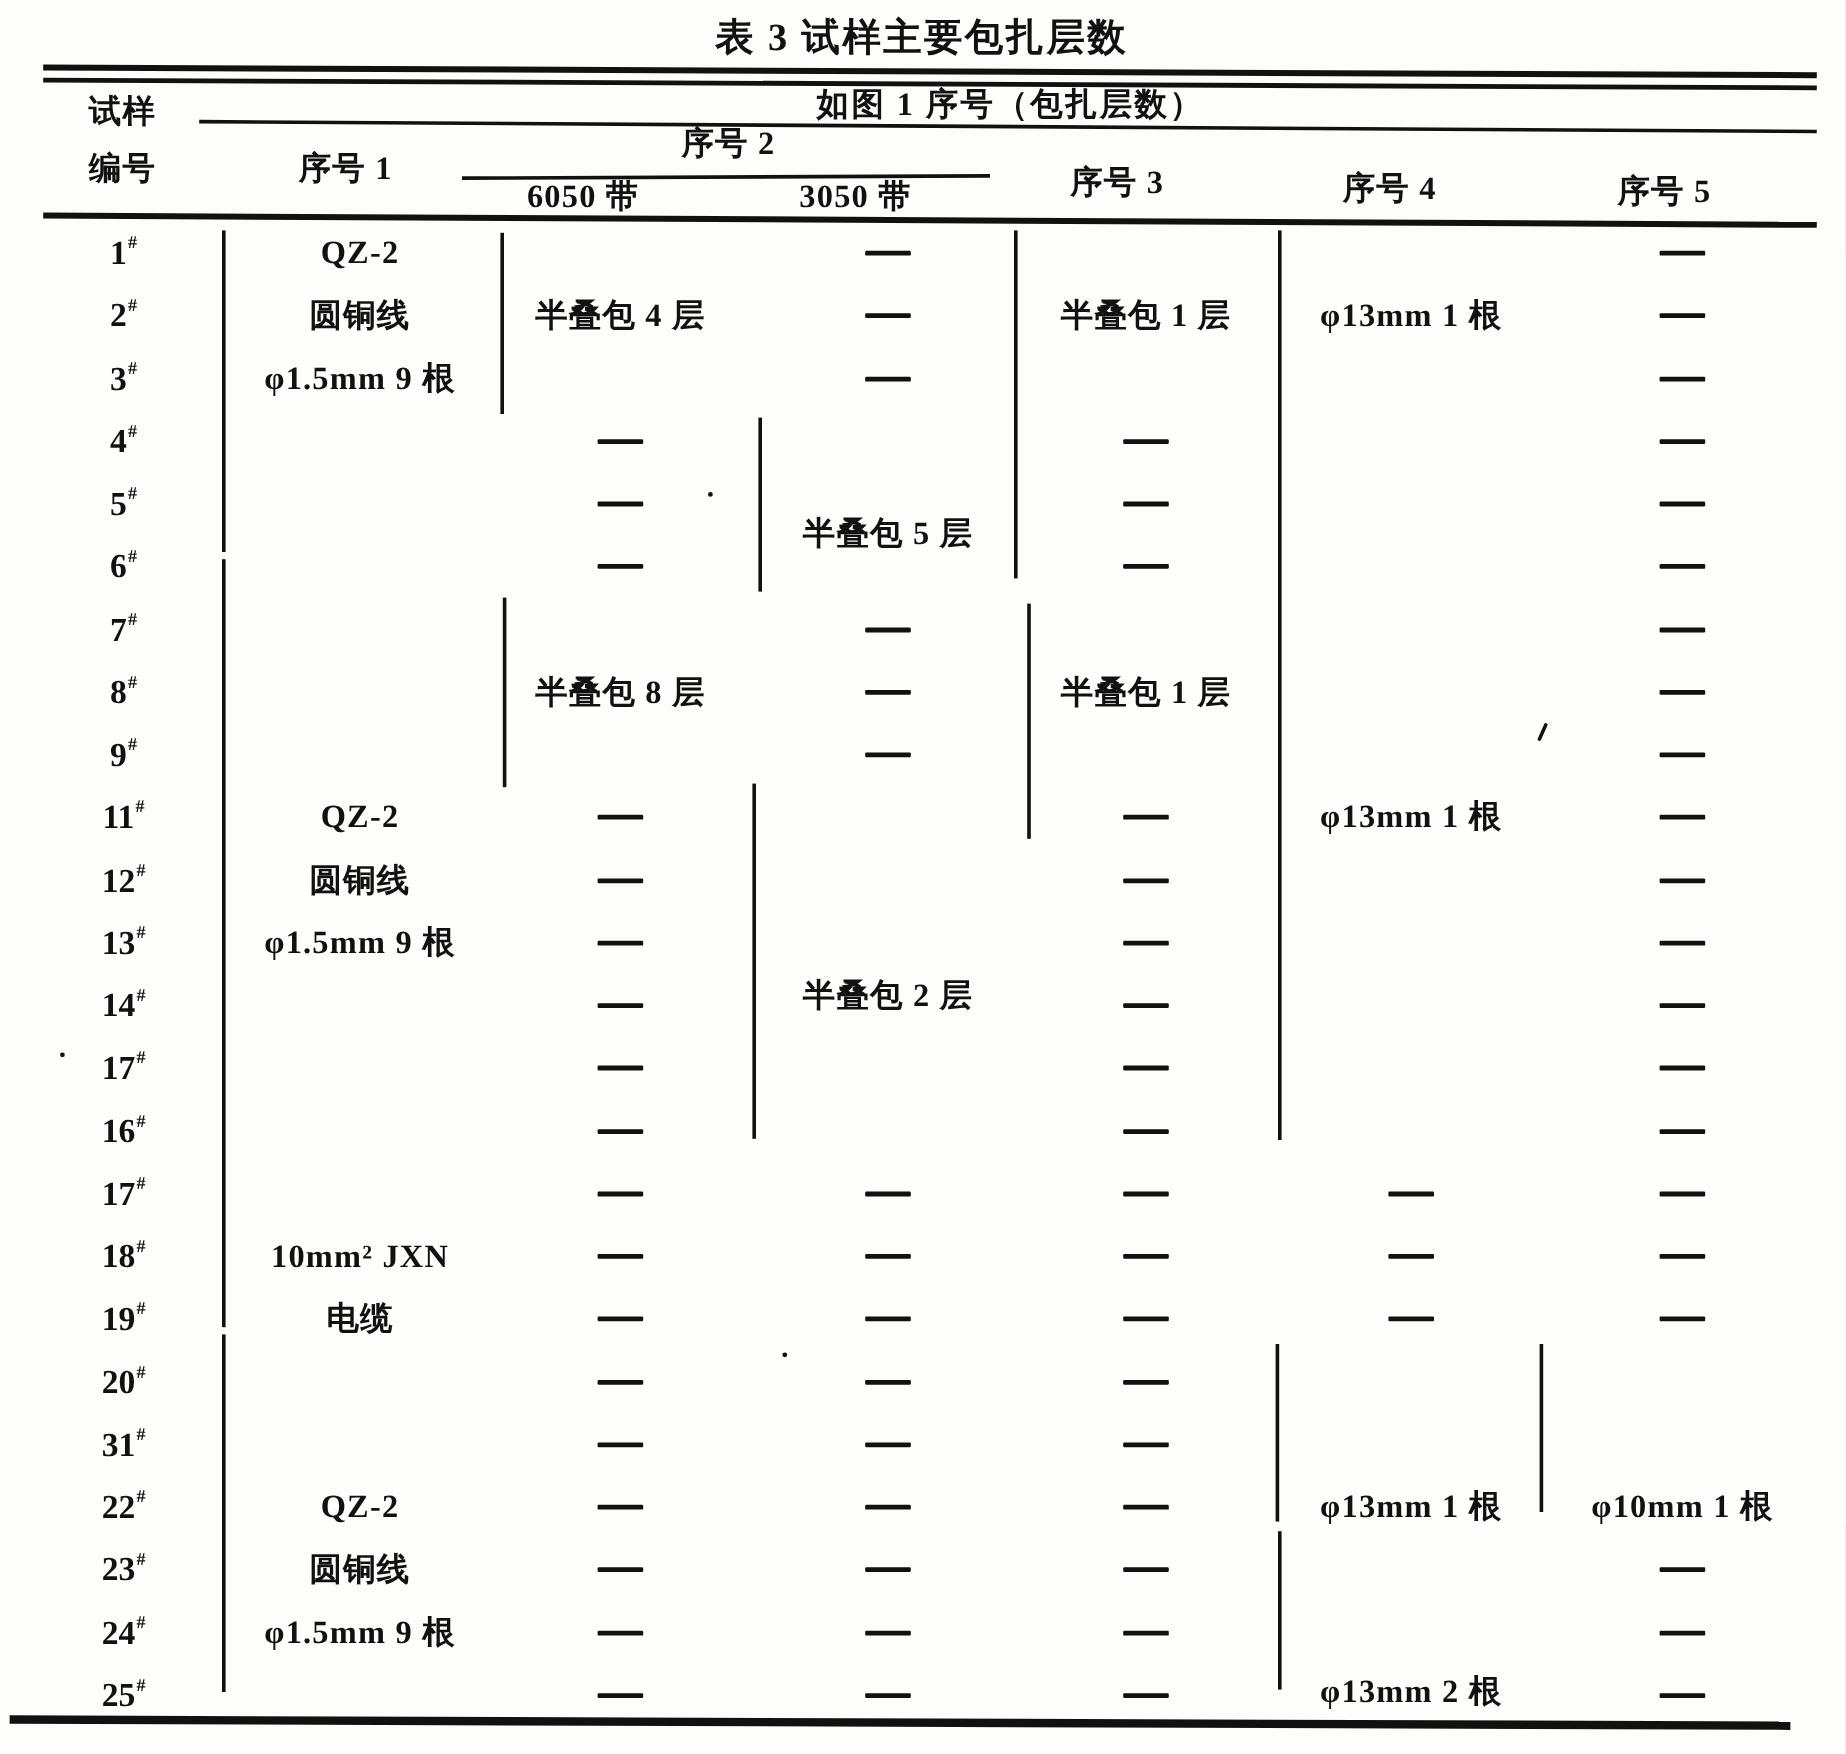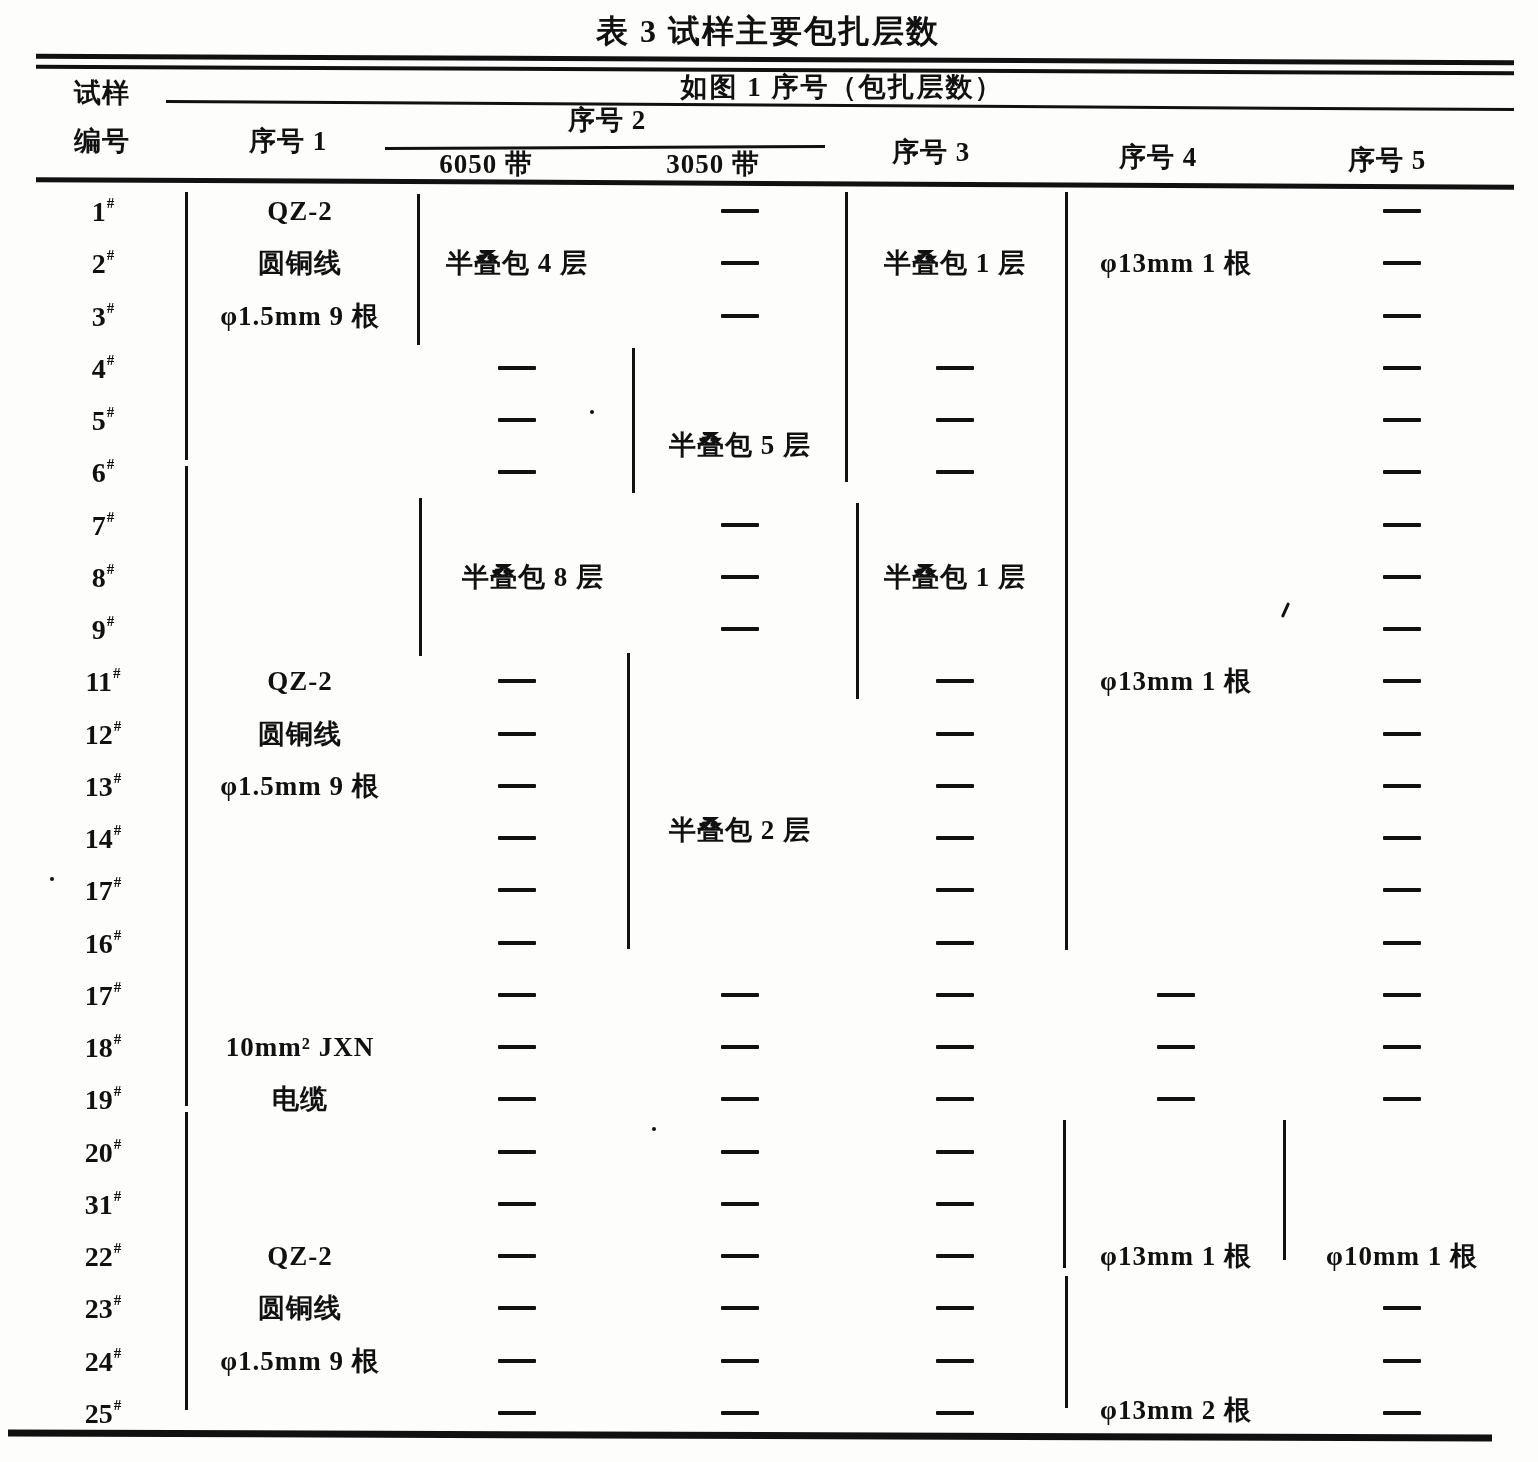--- a/index.html
+++ b/index.html
@@ -90,21 +90,21 @@
       <div class="pos row-label" style="left: 103px; top: 1308.25px;"><span>23</span><sup>#</sup></div>
       <div class="pos row-label" style="left: 103px; top: 1360.5px;"><span>24</span><sup>#</sup></div>
       <div class="pos row-label" style="left: 103px; top: 1412.75px;"><span>25</span><sup>#</sup></div>
       <div class="pos cell-text" style="left: 300px; top: 211px;">QZ-2</div>
       <div class="pos cell-text" style="left: 300px; top: 263.25px;">圆铜线</div>
       <div class="pos cell-text" style="left: 300px; top: 315.5px;">φ1.5mm 9 根</div>
       <div class="pos cell-text" style="left: 517px; top: 263.25px;">半叠包 4 层</div>
       <div class="pos cell-text" style="left: 955px; top: 263.25px;">半叠包 1 层</div>
       <div class="pos cell-text" style="left: 1176px; top: 263.25px;">φ13mm 1 根</div>
       <div class="pos cell-text" style="left: 740px; top: 445px;">半叠包 5 层</div>
-      <div class="pos cell-text" style="left: 517px; top: 576.75px; margin-left: 16px;">半叠包 8 层</div>
+      <div class="pos cell-text" style="left: 517px; top: 576.75px;">半叠包 8 层</div>
       <div class="pos cell-text" style="left: 955px; top: 576.75px;">半叠包 1 层</div>
       <div class="pos cell-text" style="left: 300px; top: 681.25px;">QZ-2</div>
       <div class="pos cell-text" style="left: 300px; top: 733.5px;">圆铜线</div>
       <div class="pos cell-text" style="left: 300px; top: 785.75px;">φ1.5mm 9 根</div>
       <div class="pos cell-text" style="left: 1176px; top: 681.25px;">φ13mm 1 根</div>
       <div class="pos cell-text" style="left: 740px; top: 830.163px;">半叠包 2 层</div>
       <div class="pos cell-text" style="left: 300px; top: 1047px;">10mm² JXN</div>
       <div class="pos cell-text" style="left: 300px; top: 1099.25px;">电缆</div>
       <div class="pos cell-text" style="left: 300px; top: 1256px;">QZ-2</div>
       <div class="pos cell-text" style="left: 300px; top: 1308.25px;">圆铜线</div>

